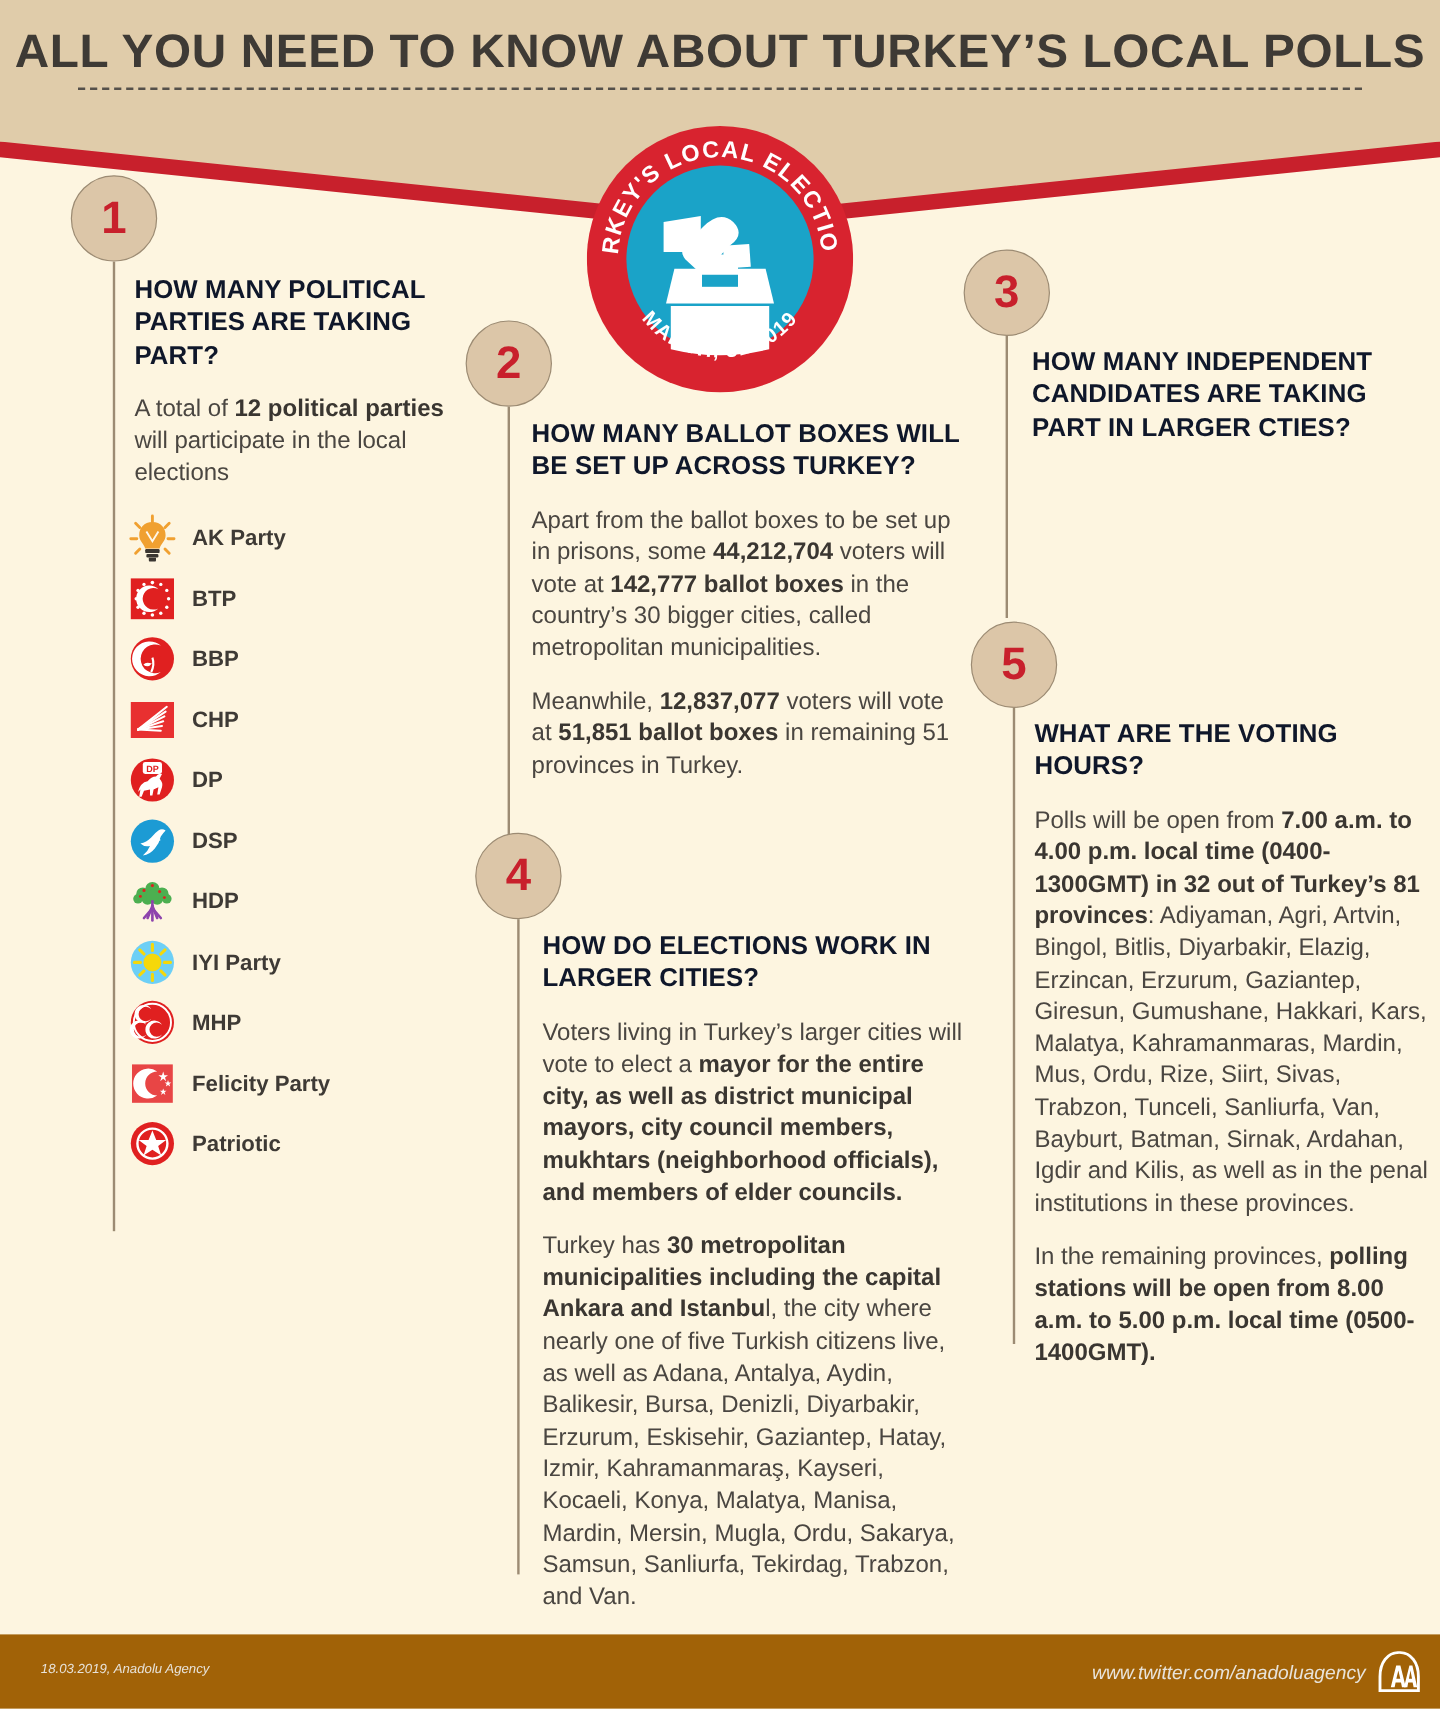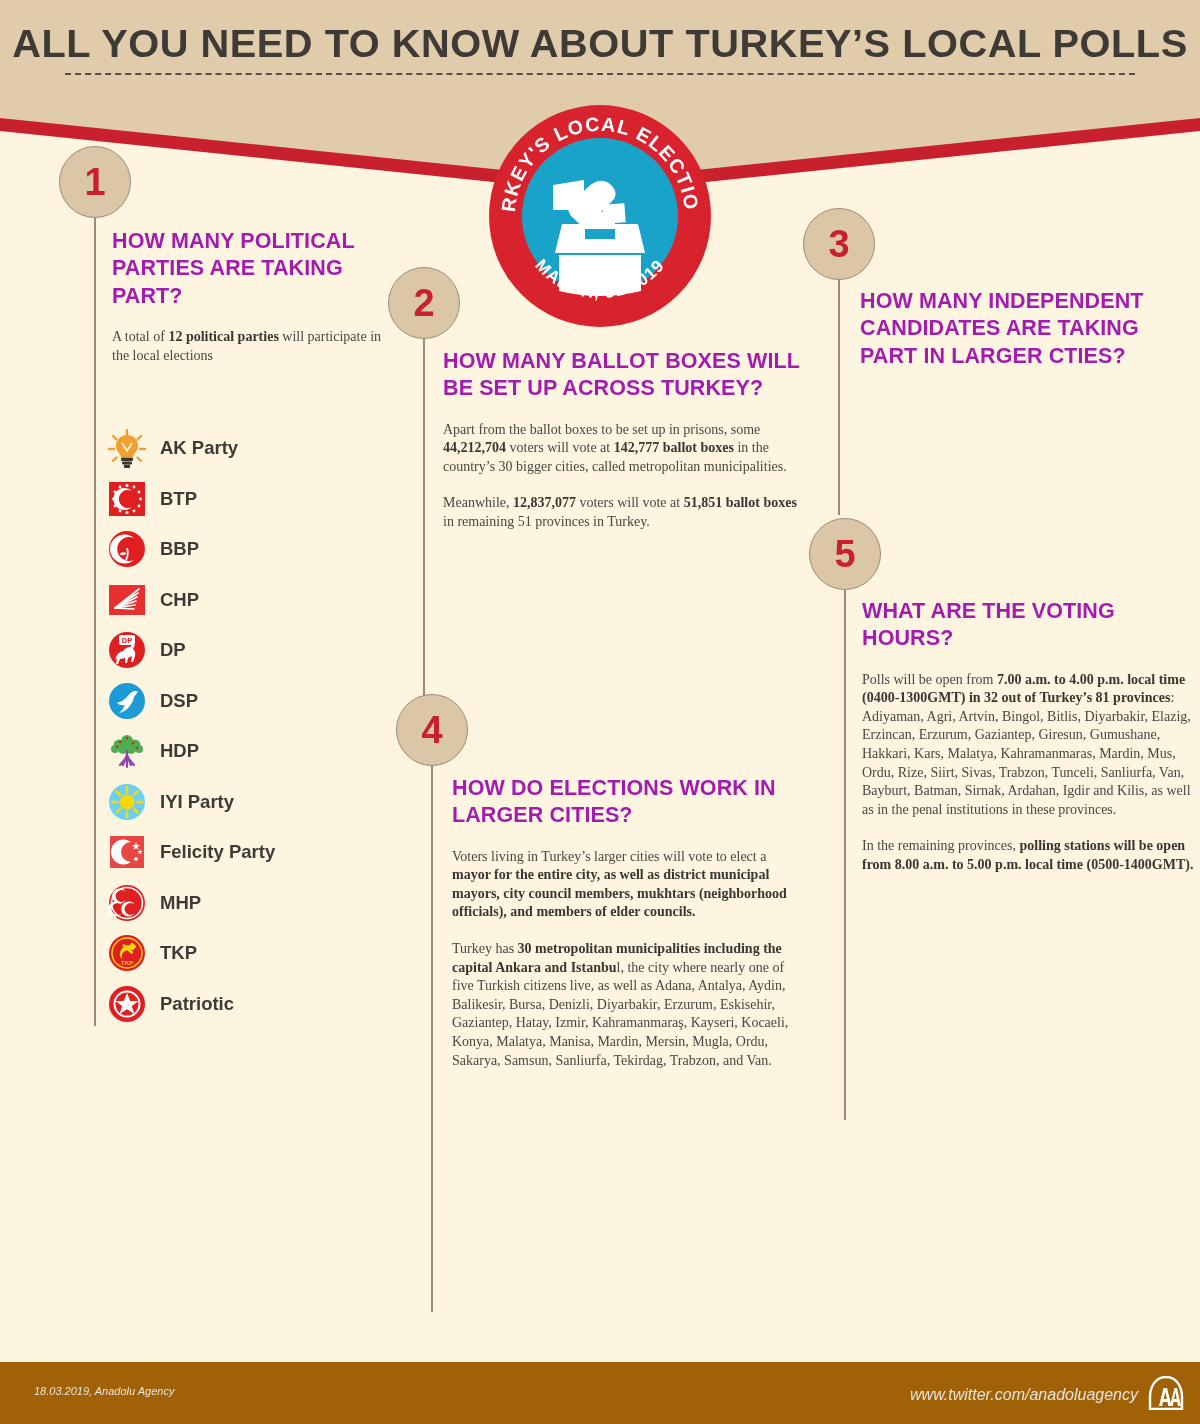--- a/index.html
+++ b/index.html
@@ -81,33 +81,32 @@
     position: absolute;
     width: 1.6px;
     background: #9C8B73;
     z-index: 2;
   }
 
   
   .section { position: absolute; z-index: 4; }
 
   .sec-head {
-    color: #a21caf;
+    color: #0f172a;
     font-size: 21.5px;
     font-weight: bold;
     line-height: 1.27;
     letter-spacing: 0.1px;
     text-transform: uppercase;
     margin-bottom: 18px;
   }
   .sec-body {
     color: #4A4641;
-    font-size: 14px;
+    font-size: 20px;
     line-height: 1.33;
-    font-family: Liberation Serif, serif;
   }
   .sec-body b { font-weight: bold; color: #3A3631; }
   .sec-body p + p { margin-top: 18px; }
 
   
   #party-list {
     position: absolute;
     left: 107px; top: 423px;
     width: 300px;
     z-index: 4;
@@ -345,55 +344,42 @@
             <line x1="13" y1="27" x2="9.5" y2="30.5"></line>
     </g>
     <circle cx="20" cy="20" r="7.5" fill="#F5D80A"></circle>
   </svg>
       </span>
       <span class="party-name">IYI Party</span>
     </div>
     <div class="party-row">
       <span class="party-logo">
         <svg viewBox="0 0 40 40">
+    <circle cx="20" cy="20" r="18" fill="#E02020"></circle>
+    <circle cx="20" cy="20" r="15.5" fill="none" stroke="#FFFFFF" stroke-width="1.6"></circle>
+    <path d="M19 9 a6 6 0 1 0 0 8 a7.5 7.5 0 1 1 0 -8 Z" fill="#FFFFFF"></path>
+    <path d="M15 22 a6 6 0 1 0 0 8 a7.5 7.5 0 1 1 0 -8 Z" fill="#FFFFFF"></path>
+    <path d="M28 22 a6 6 0 1 0 0 8 a7.5 7.5 0 1 1 0 -8 Z" fill="#FFFFFF"></path>
+  </svg>
+      </span>
+      <span class="party-name">MHP</span>
+    </div>
+    <div class="party-row">
+      <span class="party-logo">
+        <svg viewBox="0 0 40 40">
     <rect x="3" y="4" width="34" height="32" fill="#E84545"></rect>
     <path d="M24 10 a10 10 0 1 0 0 20 a12.5 12.5 0 1 1 0 -20 Z" fill="#FFFFFF"></path>
     <g fill="#FFFFFF">
       <polygon points="29,10 30,13 33,13 30.5,15 31.5,18 29,16 26.5,18 27.5,15 25,13 28,13"></polygon>
       <polygon points="33,17 33.7,19 35.8,19 34.1,20.3 34.8,22.4 33,21.1 31.2,22.4 31.9,20.3 30.2,19 32.3,19"></polygon>
       <polygon points="29,24 29.7,26 31.8,26 30.1,27.3 30.8,29.4 29,28.1 27.2,29.4 27.9,27.3 26.2,26 28.3,26"></polygon>
     </g>
   </svg>
       </span>
       <span class="party-name">Felicity Party</span>
-    </div>
-    <div class="party-row">
-      <span class="party-logo">
-        <svg viewBox="0 0 40 40">
-    <circle cx="20" cy="20" r="18" fill="#E02020"></circle>
-    <circle cx="20" cy="20" r="15.5" fill="none" stroke="#FFFFFF" stroke-width="1.6"></circle>
-    <path d="M19 9 a6 6 0 1 0 0 8 a7.5 7.5 0 1 1 0 -8 Z" fill="#FFFFFF"></path>
-    <path d="M15 22 a6 6 0 1 0 0 8 a7.5 7.5 0 1 1 0 -8 Z" fill="#FFFFFF"></path>
-    <path d="M28 22 a6 6 0 1 0 0 8 a7.5 7.5 0 1 1 0 -8 Z" fill="#FFFFFF"></path>
-  </svg>
-      </span>
-      <span class="party-name">MHP</span>
-    </div>
-    <div class="party-row">
-      <span class="party-logo">
-        <svg viewBox="0 0 40 40">
-    <circle cx="20" cy="20" r="18" fill="#E02020"></circle>
-    <circle cx="20" cy="20" r="15" fill="none" stroke="#F5D80A" stroke-width="1.4"></circle>
-    <path d="M27 13 q-8 -3 -13 4 q-3 5 1 9 q-1 -6 3 -8 q4 -2 9 -1 Z" fill="#F5D80A"></path>
-    <rect x="14" y="14" width="13" height="2.8" rx="1" transform="rotate(42 20 16)" fill="#F5D80A"></rect>
-    <rect x="23" y="11" width="6" height="3.4" rx="1" transform="rotate(42 26 13)" fill="#F5D80A"></rect>
-    <text x="20" y="32" font-size="6" font-weight="bold" fill="#F5D80A" text-anchor="middle" font-family="'Liberation Sans',sans-serif">TKP</text>
-  </svg>
-      </span>
-      <span class="party-name">TKP</span>
     </div>
     <div class="party-row">
       <span class="party-logo">
         <svg viewBox="0 0 40 40">
     <circle cx="20" cy="20" r="18" fill="#E02020"></circle>
     <circle cx="20" cy="20" r="12.5" fill="none" stroke="#FFFFFF" stroke-width="2"></circle>
     <polygon points="20,9 23.2,17 31.5,17 24.8,22 27.4,30 20,25.2 12.6,30 15.2,22 8.5,17 16.8,17" fill="#FFFFFF"></polygon>
   </svg>
       </span>
       <span class="party-name">Patriotic</span>

